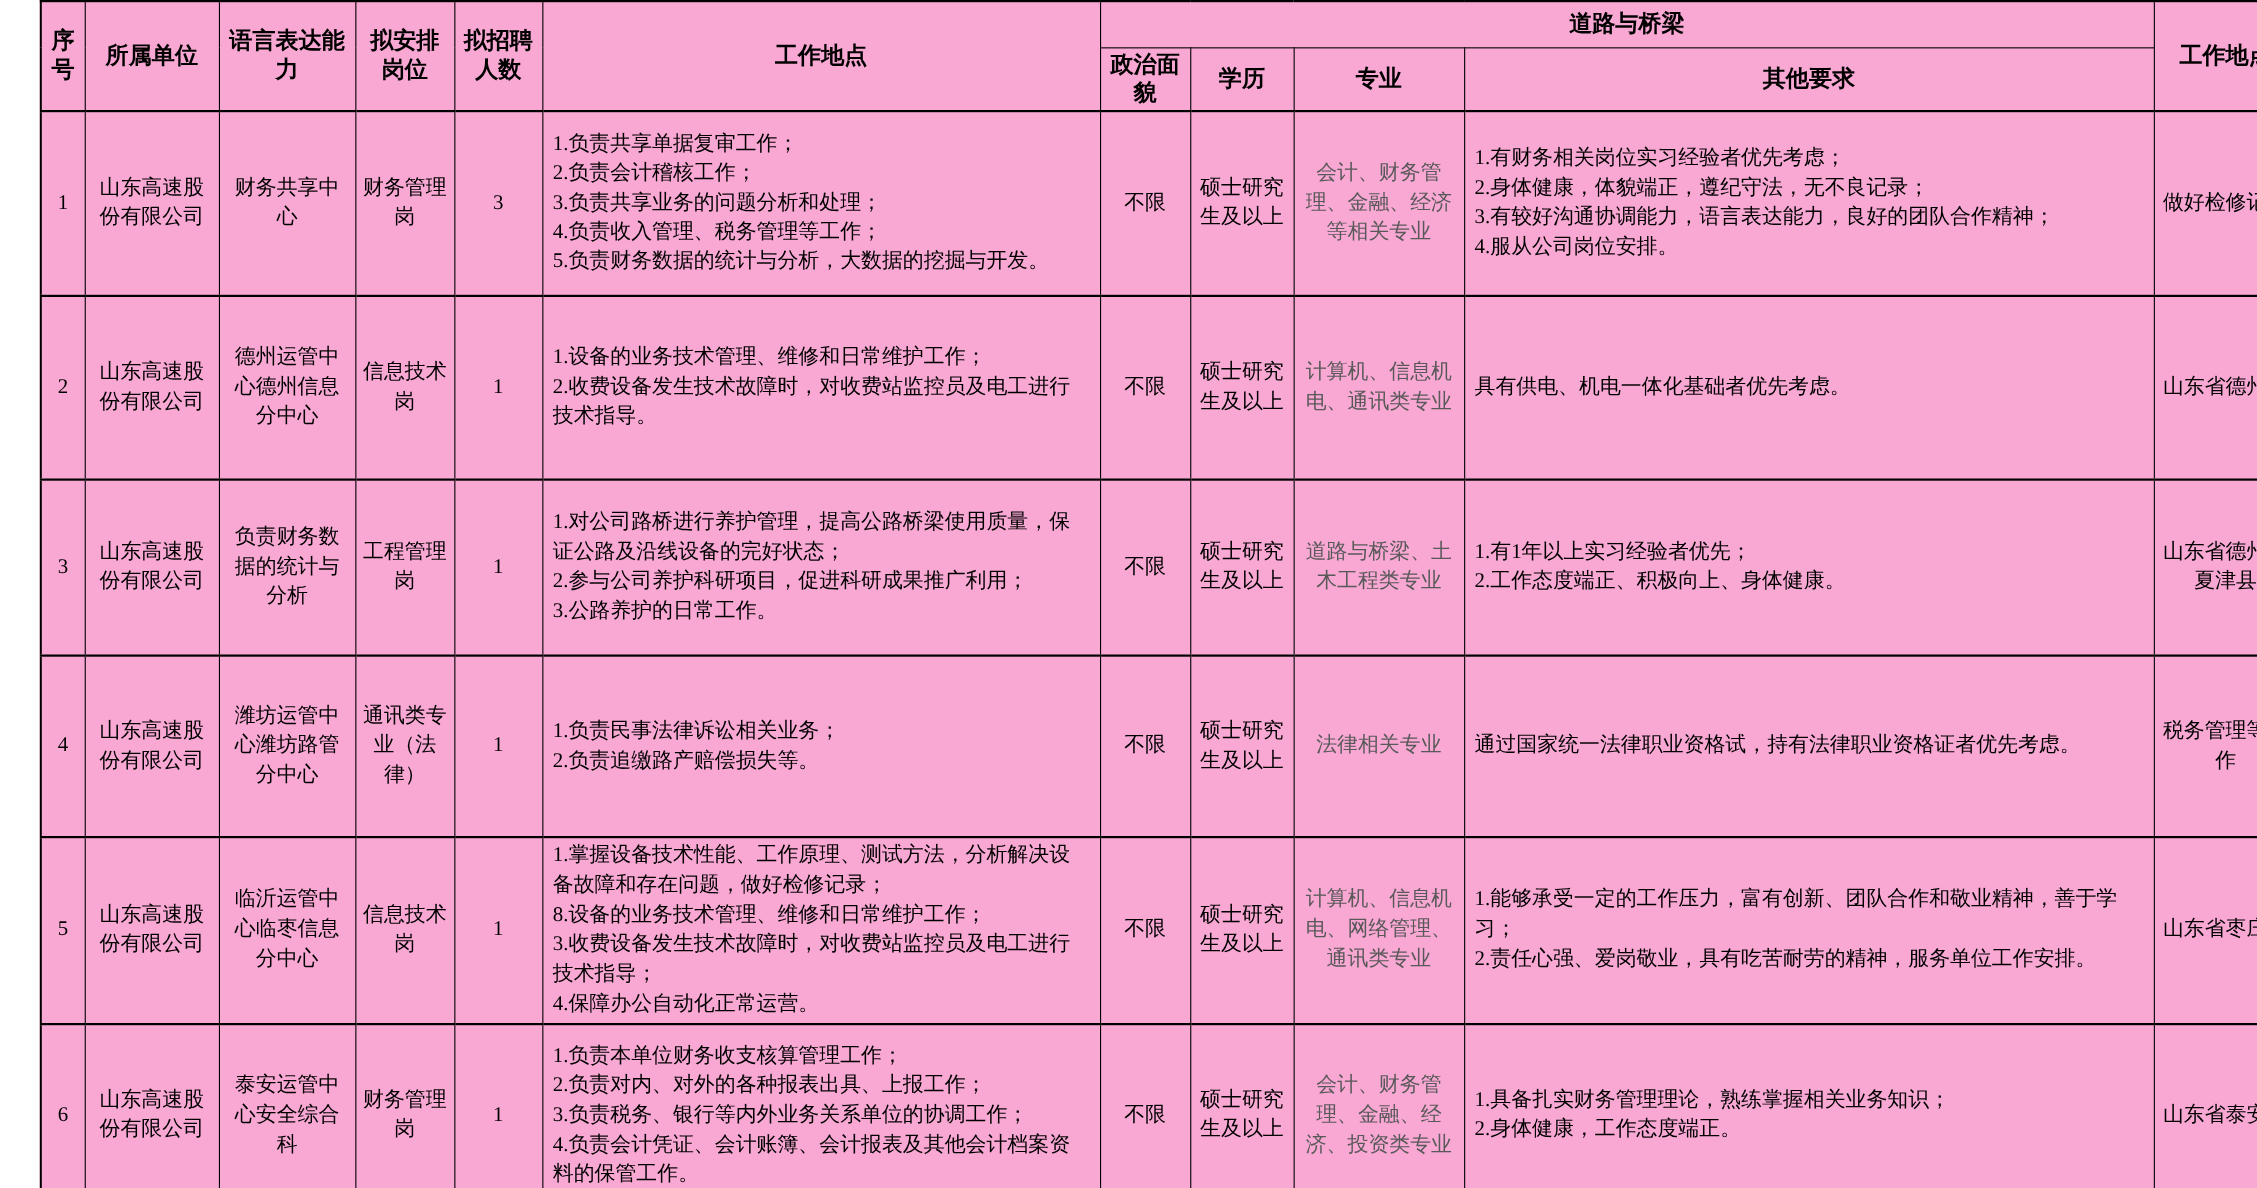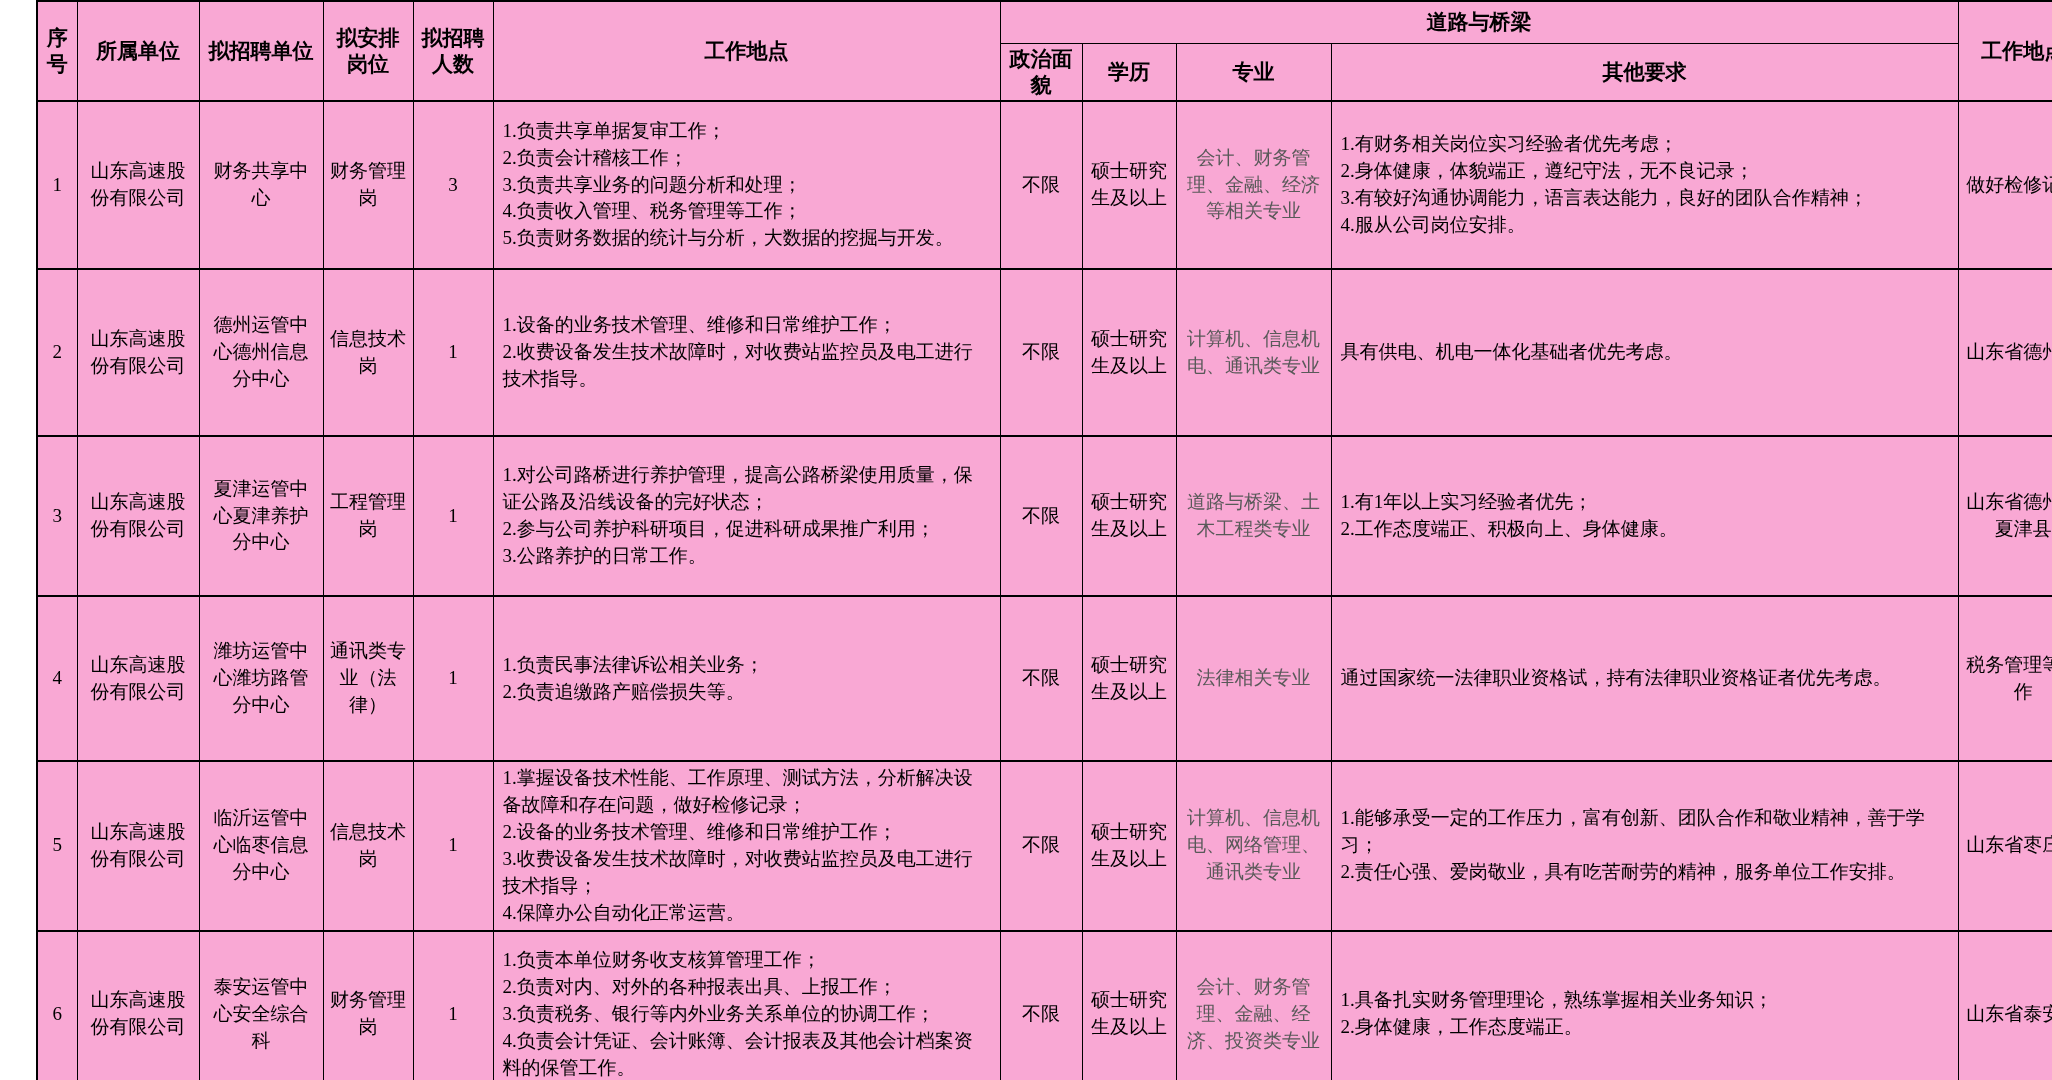--- a/index.html
+++ b/index.html
@@ -46,21 +46,21 @@
         <col class="c-pol">
         <col class="c-edu">
     <col class="c-major">
         <col class="c-other">
         <col class="c-loc">
   </colgroup>
   <thead>
     <tr class="h1" style="height:42px;">
       <th rowspan="2">序号</th>
       <th rowspan="2">所属单位</th>
-      <th rowspan="2">拟招聘单位</th>
+      <th rowspan="2">语言表达能力</th>
       <th rowspan="2">拟安排岗位</th>
       <th rowspan="2" style="white-space:pre-line;">拟招聘
 人数</th>
       <th rowspan="2">工作地点</th>
       <th colspan="4">道路与桥梁</th>
       <th rowspan="2">工作地点</th>
     </tr>
     <tr class="h2" style="height:48px;">
       <th>政治面貌</th>
       <th>学历</th>
@@ -99,21 +99,21 @@
 2.收费设备发生技术故障时，对收费站监控员及电工进行技术指导。</td>
       <td>不限</td>
       <td>硕士研究生及以上</td>
       <td class="major">计算机、信息机电、通讯类专业</td>
       <td class="left">具有供电、机电一体化基础者优先考虑。</td>
       <td>山东省德州市</td>
     </tr>
     <tr style="height:160px;">
       <td>3</td>
       <td>山东高速股份有限公司</td>
-      <td>夏津运管中心夏津养护分中心</td>
+      <td>负责财务数据的统计与分析</td>
       <td>工程管理岗</td>
       <td>1</td>
       <td class="left">1.对公司路桥进行养护管理，提高公路桥梁使用质量，保证公路及沿线设备的完好状态；
 2.参与公司养护科研项目，促进科研成果推广利用；
 3.公路养护的日常工作。</td>
       <td>不限</td>
       <td>硕士研究生及以上</td>
       <td class="major">道路与桥梁、土木工程类专业</td>
       <td class="left">1.有1年以上实习经验者优先；
 2.工作态度端正、积极向上、身体健康。</td>
@@ -133,21 +133,21 @@
       <td class="left">通过国家统一法律职业资格试，持有法律职业资格证者优先考虑。</td>
       <td>税务管理等工作</td>
     </tr>
     <tr style="height:163px;">
       <td>5</td>
       <td>山东高速股份有限公司</td>
       <td>临沂运管中心临枣信息分中心</td>
       <td>信息技术岗</td>
       <td>1</td>
       <td class="left">1.掌握设备技术性能、工作原理、测试方法，分析解决设备故障和存在问题，做好检修记录；
-2.设备的业务技术管理、维修和日常维护工作；
+8.设备的业务技术管理、维修和日常维护工作；
 3.收费设备发生技术故障时，对收费站监控员及电工进行技术指导；
 4.保障办公自动化正常运营。</td>
       <td>不限</td>
       <td>硕士研究生及以上</td>
       <td class="major">计算机、信息机电、网络管理、通讯类专业</td>
       <td class="left">1.能够承受一定的工作压力，富有创新、团队合作和敬业精神，善于学习；
 2.责任心强、爱岗敬业，具有吃苦耐劳的精神，服务单位工作安排。</td>
       <td>山东省枣庄市</td>
     </tr>
     <tr style="height:167px;">

